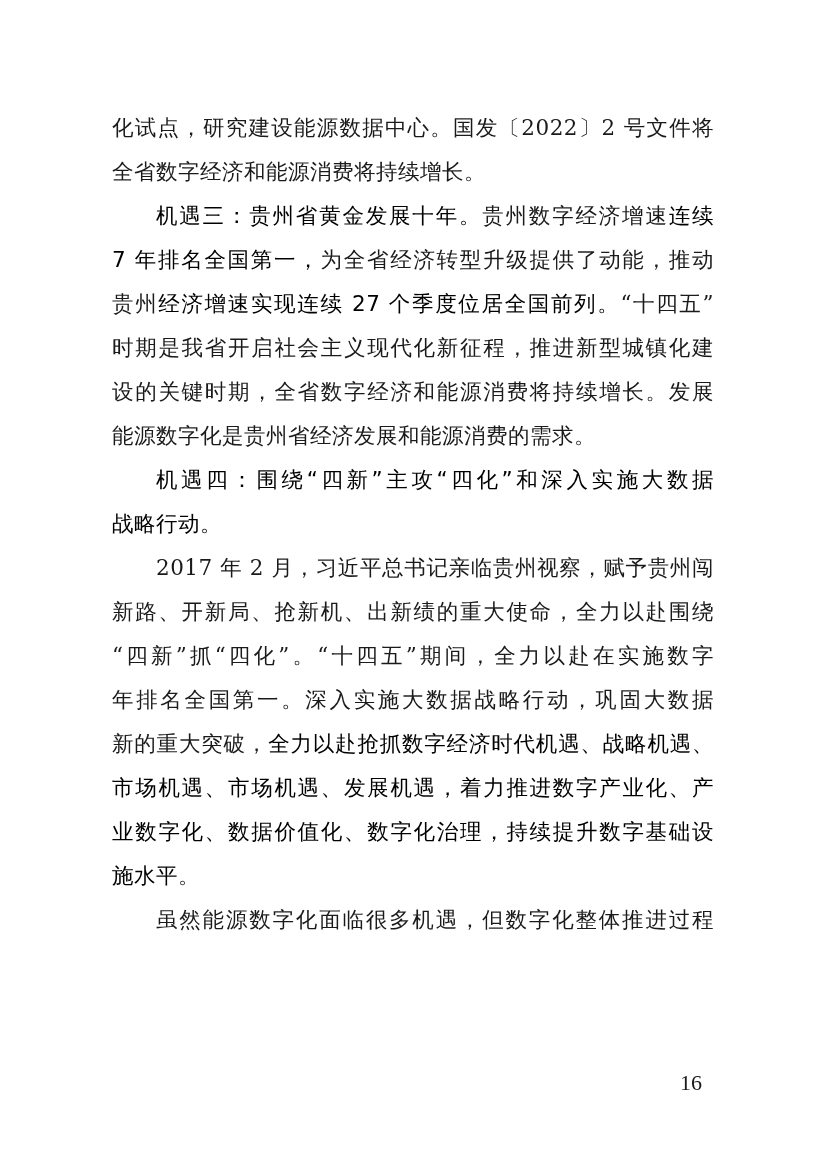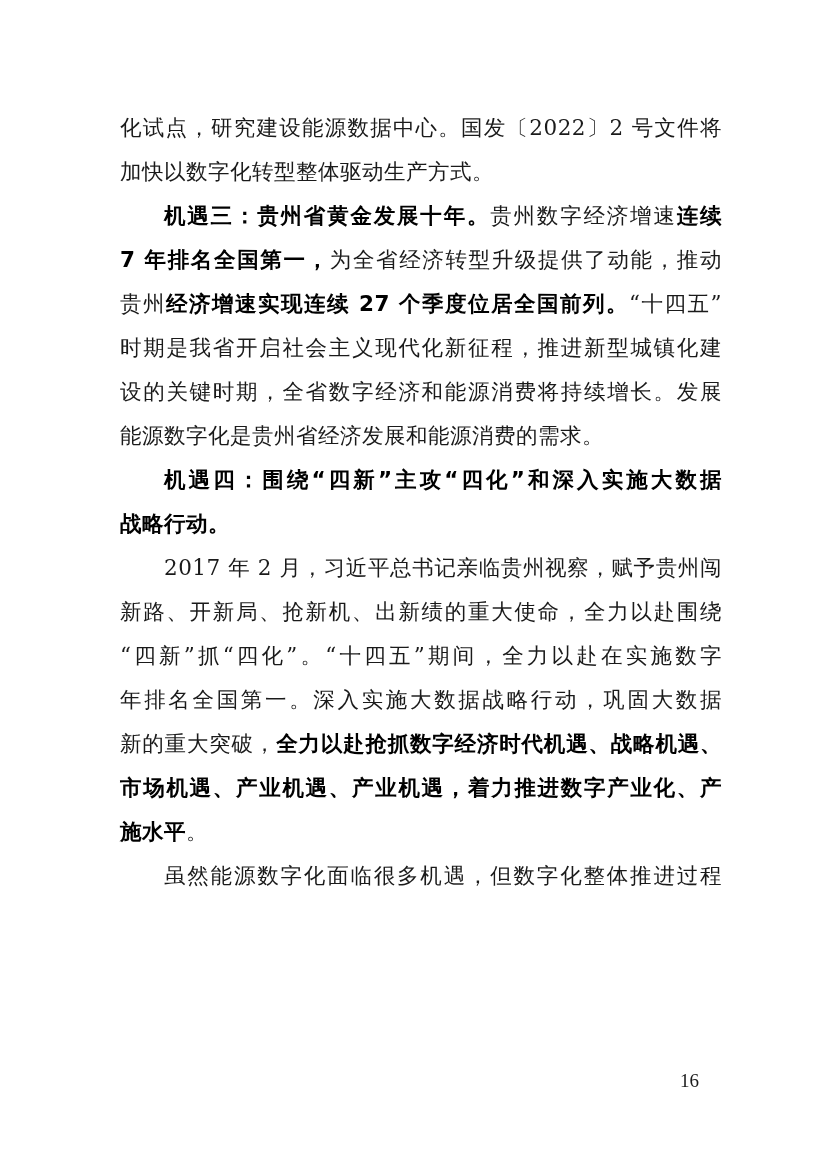--- a/index.html
+++ b/index.html
@@ -1,42 +1,43 @@
 <!DOCTYPE html>
 <html><head>
 <meta charset="utf-8">
 <style>
   html, body { margin: 0; padding: 0; background: #ffffff; }
   body { width: 826px; height: 1169px; position: relative; overflow: hidden;
          font-family: "DejaVu Serif", "Liberation Serif", serif; color: #1a1a1a; }
-  .page { position: absolute; left: 120px; top: 106px; width: 602px; }
+  .page { position: absolute; left: 112px; top: 106px; width: 602px; }
   .line { height: 44px; line-height: 44px; font-size: 21.5px; white-space: nowrap;
           text-align: justify; text-align-last: justify; letter-spacing: 0.5px; }
   .line.last { text-align-last: left; }
   .indent { padding-left: 44px; }
-  .b { font-weight: bold; color: #000; font-family: "DejaVu Sans", "Liberation Sans", sans-serif; }
-  .pagenum { position: absolute; left: 680px; top: 1070px; font-size: 19px;
+  .b { font-weight: normal; color: #000; font-family: "DejaVu Sans", "Liberation Sans", sans-serif; }
+  .pagenum { position: absolute; left: 680px; top: 1070px; font-size: 22px;
              font-family: "Liberation Serif", serif; }
 </style>
 </head>
 <body>
 
 <div class="page" id="doc">
     <div class="line"><span>化试点，研究建设能源数据中心。国发〔2022〕2 号文件将</span></div>
-    <div class="line last"><span>加快以数字化转型整体驱动生产方式。</span></div>
+    <div class="line last"><span>全省数字经济和能源消费将持续增长。</span></div>
     <div class="line indent"><span class="b">机遇三：贵州省黄金发展十年。</span><span>贵州数字经济增速</span><span class="b">连续</span></div>
     <div class="line"><span class="b">7 年排名全国第一，</span><span>为全省经济转型升级提供了动能，推动</span></div>
     <div class="line"><span>贵州</span><span class="b">经济增速实现连续 27 个季度位居全国前列。</span><span>“十四五”</span></div>
     <div class="line"><span>时期是我省开启社会主义现代化新征程，推进新型城镇化建</span></div>
     <div class="line"><span>设的关键时期，全省数字经济和能源消费将持续增长。发展</span></div>
     <div class="line last"><span>能源数字化是贵州省经济发展和能源消费的需求。</span></div>
     <div class="line indent"><span class="b">机遇四：围绕“四新”主攻“四化”和深入实施大数据</span></div>
     <div class="line last"><span class="b">战略行动。</span></div>
     <div class="line indent"><span>2017 年 2 月，习近平总书记亲临贵州视察，赋予贵州闯</span></div>
     <div class="line"><span>新路、开新局、抢新机、出新绩的重大使命，全力以赴围绕</span></div>
     <div class="line"><span>“四新”抓“四化”。“十四五”期间，全力以赴在实施数字</span></div>
     <div class="line"><span>年排名全国第一。深入实施大数据战略行动，巩固大数据</span></div>
     <div class="line"><span>新的重大突破，</span><span class="b">全力以赴抢抓数字经济时代机遇、战略机遇、</span></div>
-    <div class="line"><span class="b">市场机遇、产业机遇、产业机遇，着力推进数字产业化、产</span></div>
+    <div class="line"><span class="b">市场机遇、市场机遇、发展机遇，着力推进数字产业化、产</span></div>
+    <div class="line"><span class="b">业数字化、数据价值化、数字化治理，持续提升数字基础设</span></div>
     <div class="line last"><span class="b">施水平</span><span>。</span></div>
     <div class="line indent"><span>虽然能源数字化面临很多机遇，但数字化整体推进过程</span></div>
   </div>
 <div class="pagenum">16</div>
 
 </body></html>

